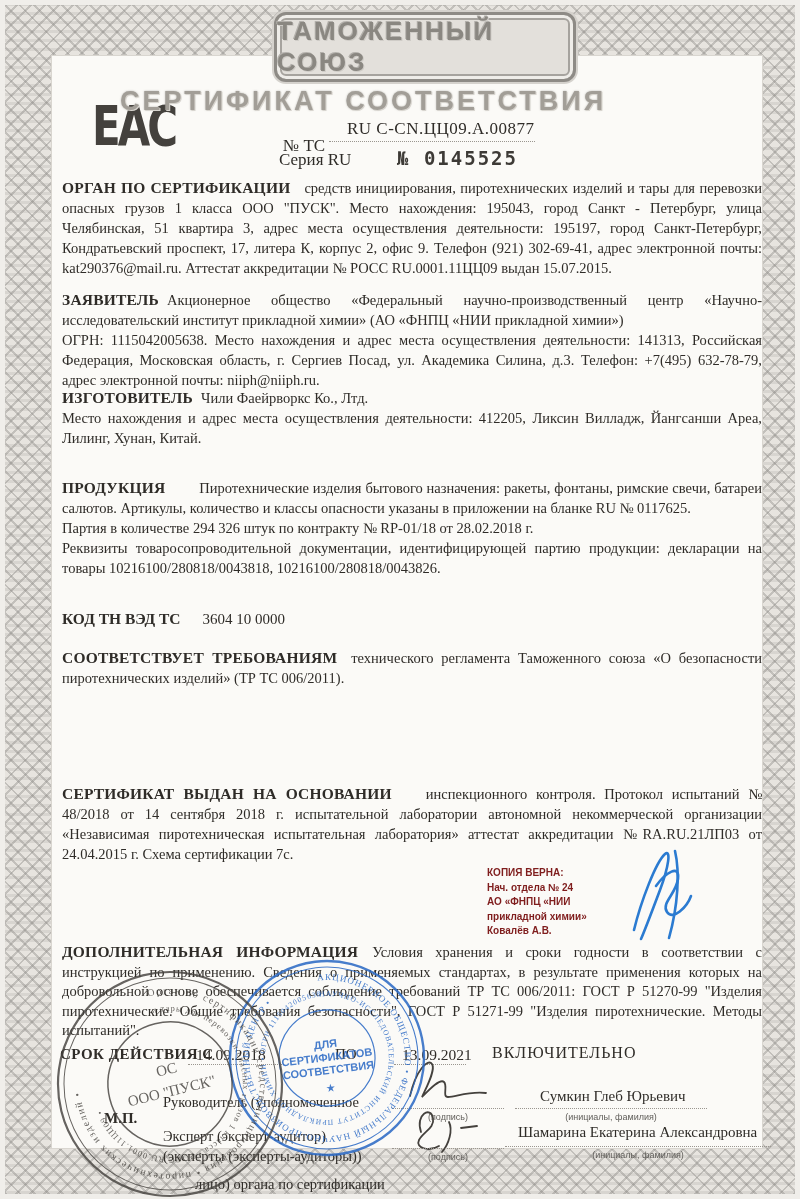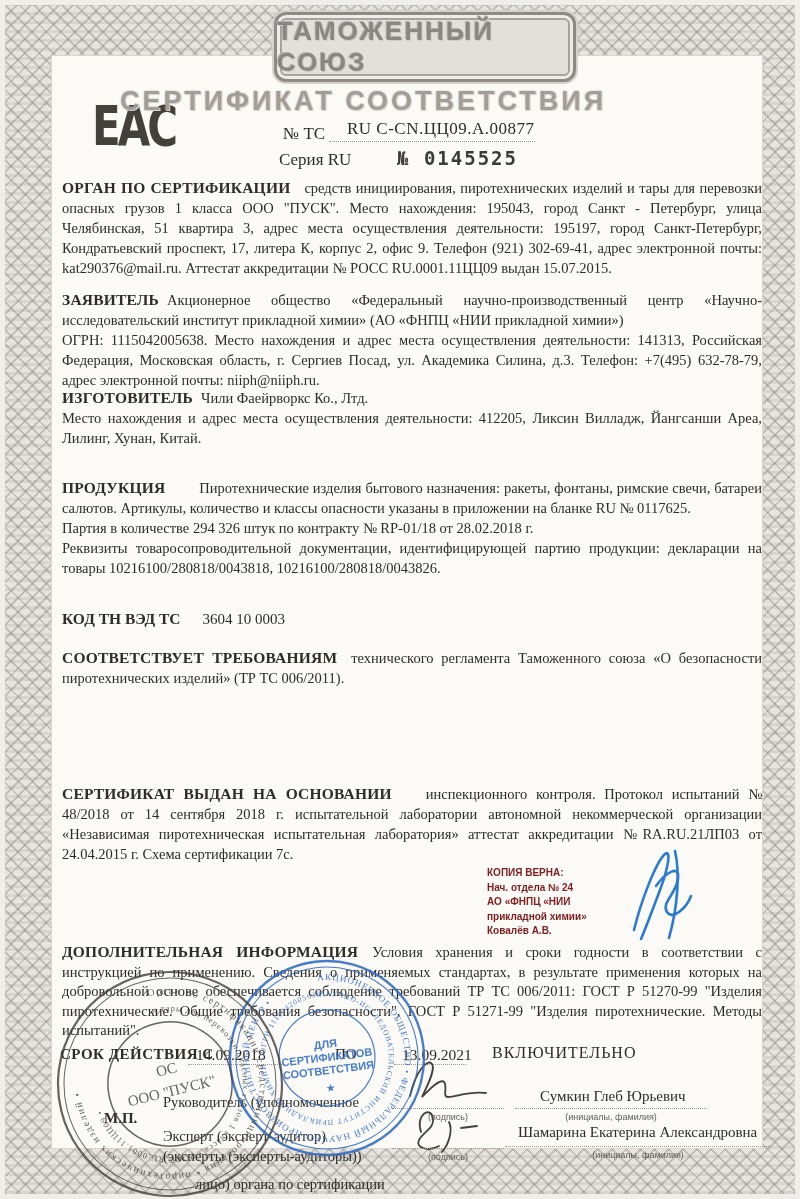--- a/index.html
+++ b/index.html
@@ -17,21 +17,21 @@
   .cu-badge{position:absolute;left:274px;top:12px;width:296px;height:64px;border:3px solid #8e8b86;
             border-radius:12px;background:#e3e0db;display:flex;align-items:center;justify-content:center;
             box-shadow:inset 0 0 0 3px #efede9, inset 0 0 0 5px #a6a39e, 0 0 0 2px #d5d2cd;}
   .cu-badge span{font-family:"Liberation Sans",sans-serif;font-weight:bold;font-size:26px;letter-spacing:2px;
             color:#8a8781;text-shadow:1px 1px 0 #cfccc7,-1px -1px 0 #b3b0ab;}
   .doc-title{position:absolute;left:120px;top:86px;width:580px;text-align:left;
             font-family:"Liberation Sans",sans-serif;font-weight:bold;font-size:27px;letter-spacing:3px;
             color:#a29e97;text-shadow:1px 1px 0 #d8d5cf,0 0 2px rgba(120,118,112,.55);}
   .eac{position:absolute;left:92px;top:94px;font-family:"DejaVu Sans",sans-serif;font-weight:800;
        font-size:42px;letter-spacing:-3px;transform:scaleY(1.3);transform-origin:top left;color:#44413d;}
-  .num-label{position:absolute;left:283px;top:124px;font-size:17px;}
+  .num-label{position:absolute;left:283px;top:136px;font-size:17px;}
   .num-value{position:absolute;left:347px;top:119px;font-size:17px;letter-spacing:.5px;}
   .series-label{position:absolute;left:279px;top:150px;font-size:17px;}
   .series-value{position:absolute;left:397px;top:147px;font-family:"DejaVu Sans Mono",monospace;
        font-weight:bold;font-size:19px;letter-spacing:2px;color:#3d3a36;}
   .dotline{position:absolute;border-bottom:1.5px dotted #9a968f;height:0;}
   
   .sec{position:absolute;left:62px;width:700px;font-size:14.5px;line-height:20px;text-align:justify;}
   .sec .lbl{font-weight:bold;font-size:15.5px;letter-spacing:.2px;padding-right:14px;white-space:nowrap;}
   .sec .lbl-wide{padding-right:34px;}
   .code-line{position:absolute;left:62px;top:610px;font-size:15px;}
@@ -90,21 +90,21 @@
     <div>Место нахождения и адрес места осуществления деятельности: 412205, Ликсин Вилладж, Йангсанши Ареа, Лилинг, Хунан, Китай.</div>
   </div>
 
   <div class="sec" style="top:478px;">
     <span class="lbl lbl-wide">ПРОДУКЦИЯ</span><span>Пиротехнические изделия бытового назначения: ракеты, фонтаны, римские свечи, батареи салютов. Артикулы, количество и классы опасности указаны в приложении на бланке RU № 0117625.</span>
     <div>Партия в количестве 294 326 штук по контракту № RP-01/18 от 28.02.2018 г.</div>
     <div>Реквизиты товаросопроводительной документации, идентифицирующей партию продукции: декларации на товары 10216100/280818/0043818, 10216100/280818/0043826.</div>
   </div>
 
   <div class="code-line">
-    <span class="lbl">КОД ТН ВЭД ТС</span><span>3604 10 0003</span>
+    <span class="lbl">КОД ТН ВЭД ТС</span><span>3604 10 0000</span>
   </div>
 
   <div class="sec" style="top:648px;">
     <span class="lbl">СООТВЕТСТВУЕТ ТРЕБОВАНИЯМ</span><span>технического регламента Таможенного союза «О безопасности пиротехнических изделий» (ТР ТС 006/2011).</span>
   </div>
 
   <div class="sec" style="top:784px;">
     <span class="lbl lbl-wide">СЕРТИФИКАТ ВЫДАН НА ОСНОВАНИИ</span><span>инспекционного контроля. Протокол испытаний № 48/2018 от 14 сентября 2018 г. испытательной лаборатории автономной некоммерческой организации «Независимая пиротехническая испытательная лаборатория» аттестат аккредитации №RA.RU.21ЛП03 от 24.04.2015 г. Схема сертификации 7с.</span>
   </div>
 

